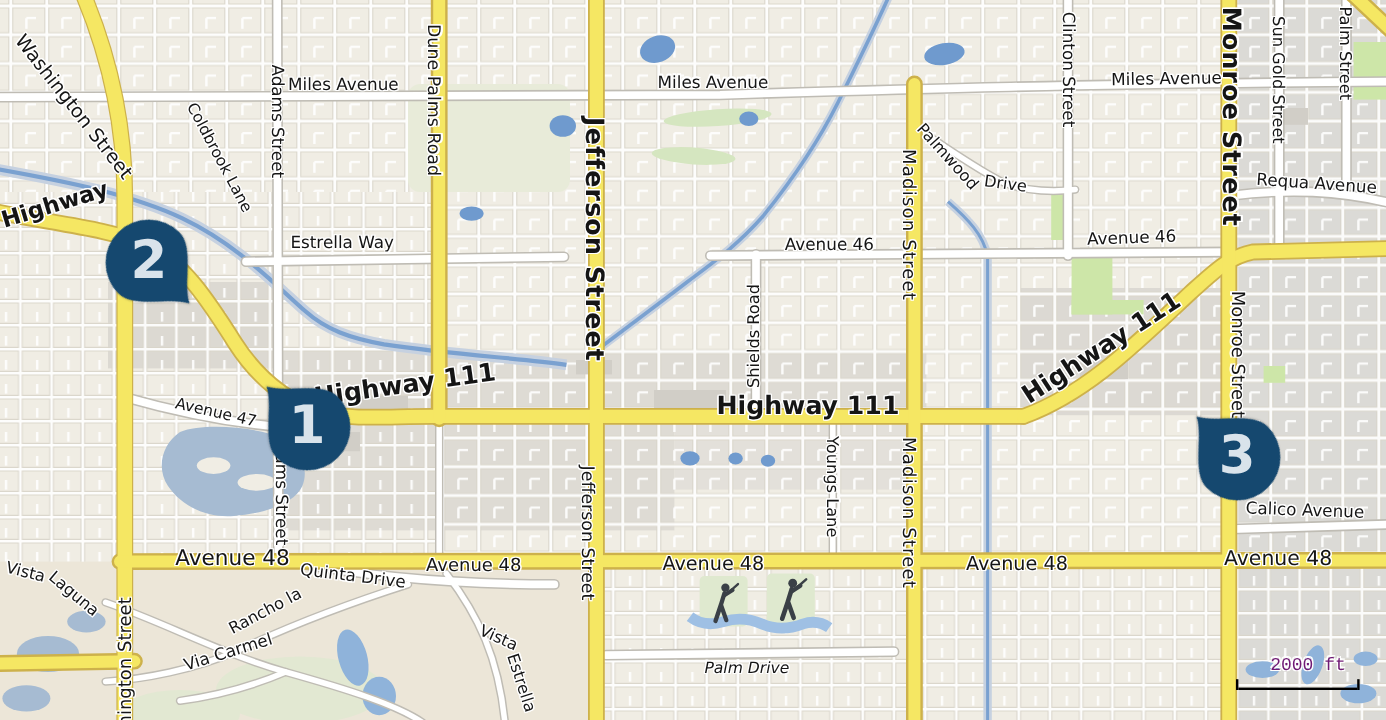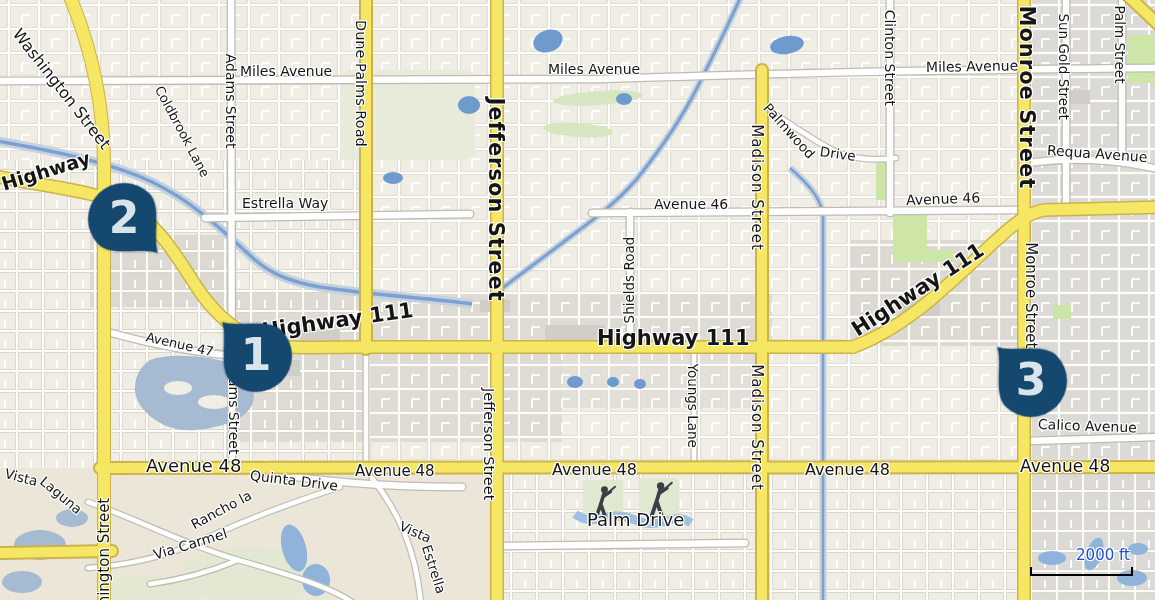--- a/index.html
+++ b/index.html
@@ -13,22 +13,22 @@
      text-shadow:-1px -1px 0 #fff,1px -1px 0 #fff,-1px 1px 0 #fff,1px 1px 0 #fff,
                  0 -1px 0 #fff,0 1px 0 #fff,-1px 0 0 #fff,1px 0 0 #fff;}
   .map-marker{position:absolute;width:88px;height:88px;pointer-events:auto;}
   .map-marker svg{position:absolute;left:0;top:0;transform-origin:44px 40px;
      filter:drop-shadow(0 1px 1px rgba(0,0,0,.25));}
   .marker-num{position:absolute;left:0;top:10px;width:88px;text-align:center;
      font-size:44px;font-weight:700;color:#d9e3eb;line-height:58px;}
   #attribution{position:absolute;left:12px;top:561px;font-size:17px;color:#111;
      text-shadow:-1px -1px 0 #fff,1px -1px 0 #fff,-1px 1px 0 #fff,1px 1px 0 #fff;}
   #scale-box{position:absolute;left:1030px;top:546px;width:104px;}
-  #scale-label{font-size:15px;color:#1d4ed8;text-align:center;padding-left:42px;
-     text-shadow:-1px -1px 0 #fff,1px -1px 0 #fff,-1px 1px 0 #fff,1px 1px 0 #fff;}
+  #scale-label{font-size:15px;color:#701a75;text-align:center;padding-left:16px;
+     text-shadow:-1px -1px 0 #fff,1px -1px 0 #fff,-1px 1px 0 #fff,1px 1px 0 #fff;font-family:Liberation Mono, monospace;}
   #scale-bar{margin-top:3px;width:99px;height:9px;border-left:2.5px solid #000;
      border-right:2.5px solid #000;
      background:linear-gradient(#000,#000) left bottom/100% 2.5px no-repeat;}
 </style>
 </head>
 <body>
 
 <div id="map">
 
   <svg id="base-svg" width="1155" height="600" viewBox="0 0 1155 600">
@@ -277,21 +277,21 @@
       <div class="map-label" style="left: 552px; top: 461px; font-size: 16px; font-weight: 400;">Avenue 48</div>
       <div class="map-label" style="left: 805px; top: 461px; font-size: 16px; font-weight: 400;">Avenue 48</div>
       <div class="map-label" style="left: 1020px; top: 457px; font-size: 17px; font-weight: 400;">Avenue 48</div>
       <div class="map-label" style="left: 250px; top: 468px; font-size: 14px; font-weight: 400; transform: rotate(7deg);">Quinta Drive</div>
       <div class="map-label" style="left: 192px; top: 518px; font-size: 13.5px; font-weight: 400; transform: rotate(-28deg);">Rancho la</div>
       <div class="map-label" style="left: 154px; top: 548px; font-size: 14px; font-weight: 400; transform: rotate(-17deg);">Via Carmel</div>
       <div class="map-label" style="left: 5px; top: 466px; font-size: 13.5px; font-weight: 400; transform: rotate(14deg);">Vista</div>
       <div class="map-label" style="left: 42px; top: 472px; font-size: 13.5px; font-weight: 400; transform: rotate(40deg);">Laguna</div>
       <div class="map-label" style="left: 400px; top: 518px; font-size: 13.5px; font-weight: 400; transform: rotate(24deg);">Vista</div>
       <div class="map-label" style="left: 426px; top: 538px; font-size: 13.5px; font-weight: 400; transform: rotate(72deg);">Estrella</div>
-      <div class="map-label" style="left: 587px; top: 510px; font-size: 18px; font-weight: 400;">Palm Drive</div>
+      <div class="map-label" style="left: 587px; top: 551px; font-size: 13px; font-weight: 400; font-style: italic;">Palm Drive</div>
       <div class="map-label" style="left: 1038px; top: 417px; font-size: 14px; font-weight: 400; transform: rotate(2deg);">Calico Avenue</div>
     </div>
 
   <div id="markers-layer" class="layer">
       <div class="map-marker" style="left: 212px; top: 316px;">
         <svg width="88" height="88" viewBox="0 0 88 88" style="transform:rotate(135deg)">
           <path d="M44,88 C36,72 8,58 8,40 A36,36 0 1 1 80,40 C80,58 52,72 44,88 Z" fill="#15486f"></path>
         </svg>
         <span class="marker-num">1</span>
       </div>

